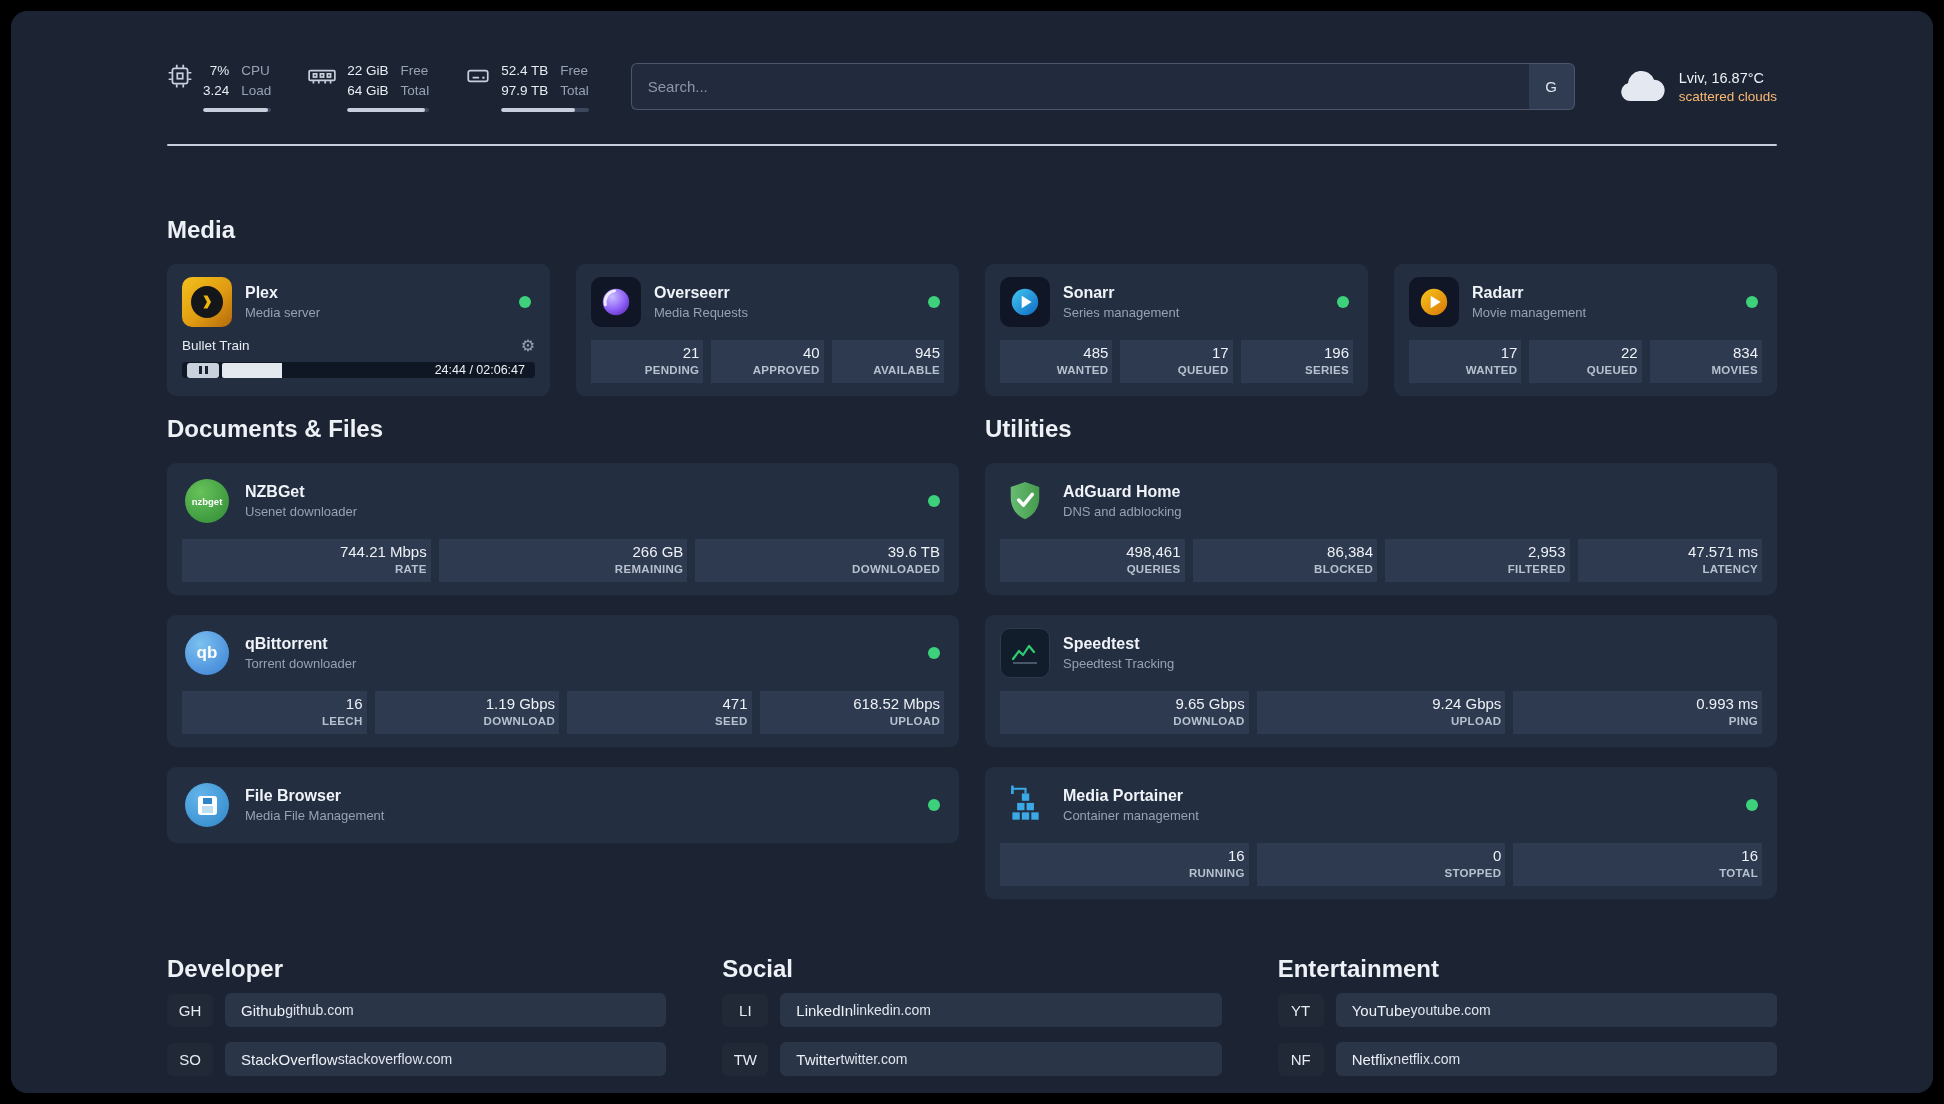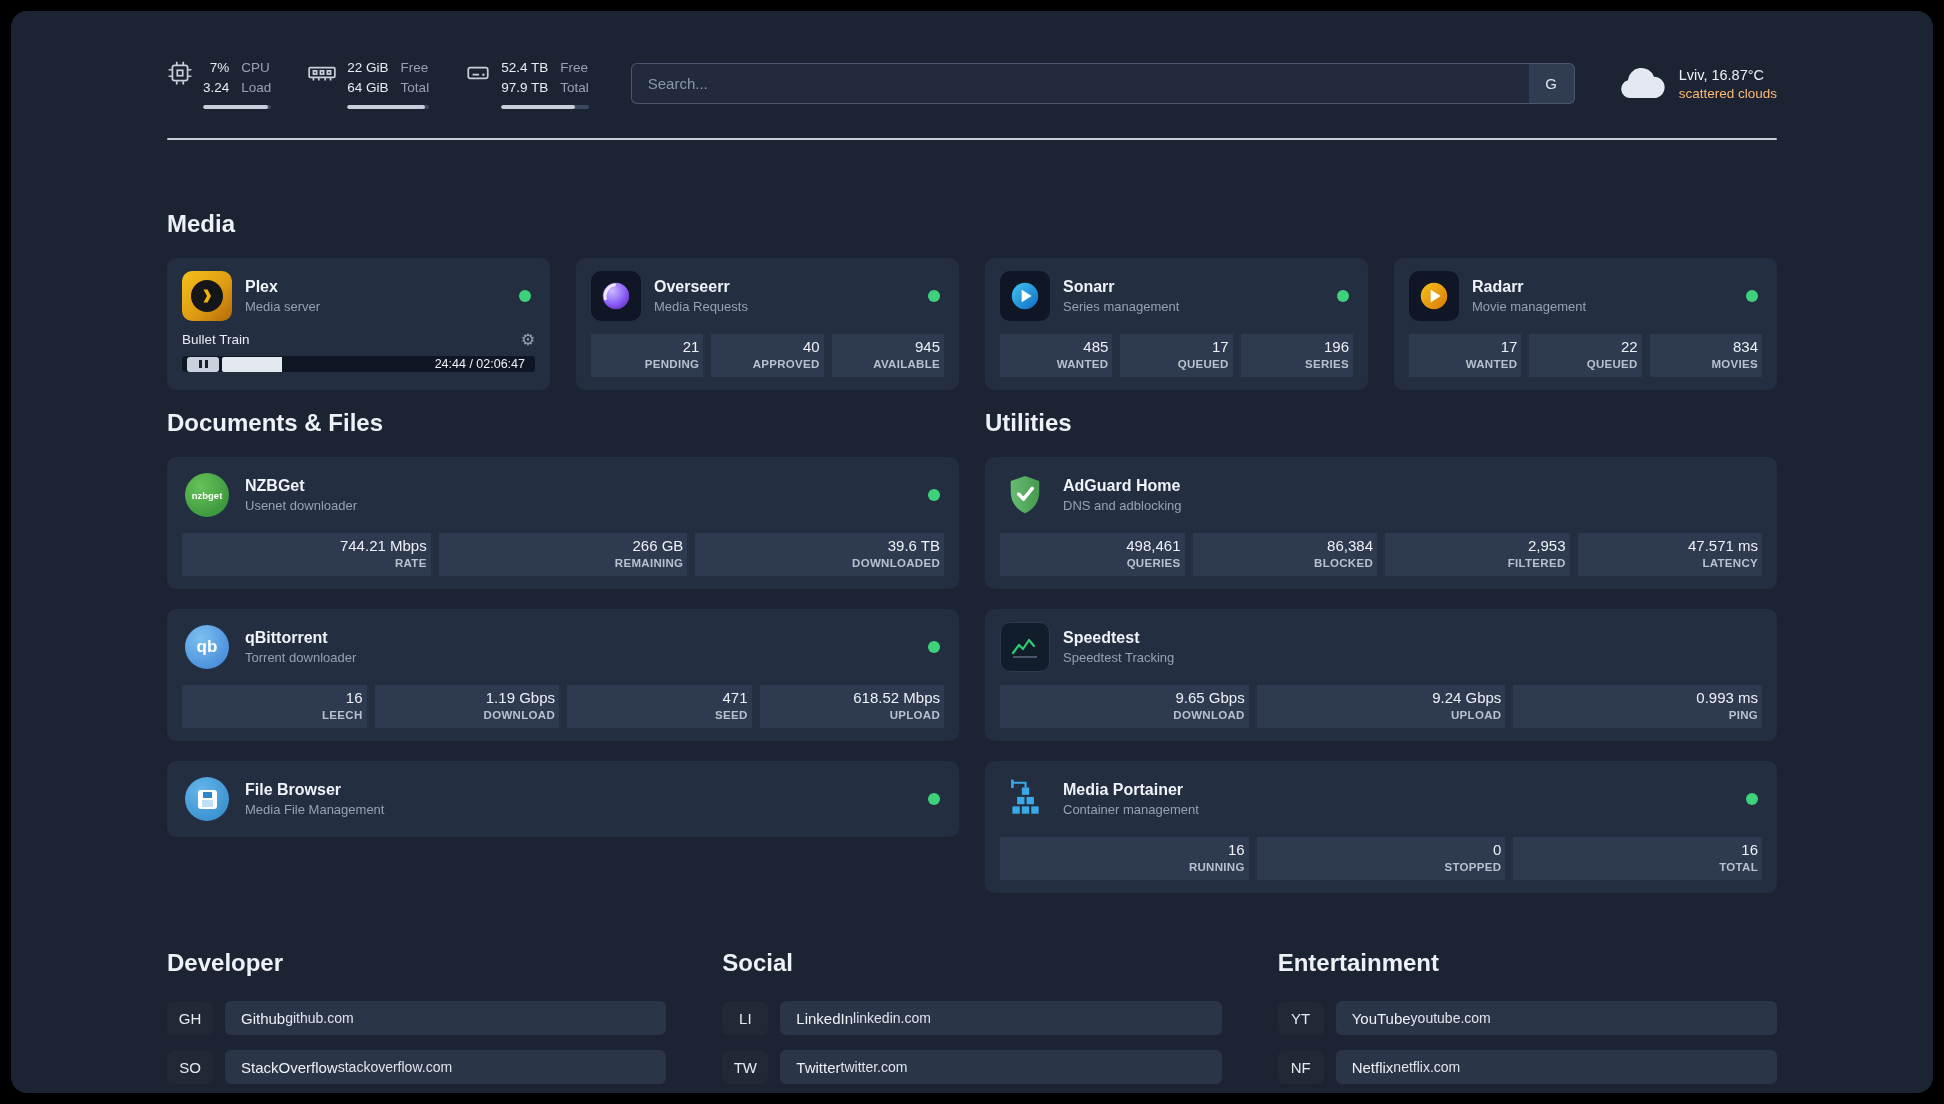--- a/index.html
+++ b/index.html
@@ -13,21 +13,21 @@
   .sys-widgets { display: flex; gap: 36px; align-items: flex-start; }
   .widget { display: flex; gap: 10px; align-items: flex-start; }
   .w-icon { flex: 0 0 auto; margin-top: 2px; }
   .w-body { display: flex; flex-direction: column; }
   .w-row { display: flex; gap: 12px; font-size: 13.5px; line-height: 1.45; }
   .w-vals { text-align: right; color: #e9edf3; }
   .w-labels { color: #97a2b5; }
   .w-bar { height: 4px; background: #3c485e; border-radius: 2px; margin-top: 7px; overflow: hidden; }
   .w-bar-fill { height: 100%; background: #c7cfdc; border-radius: 2px; }
 
-  .search { flex: 1; display: flex; height: 41px; margin: 14px 14px; }
+  .search { flex: 1; display: flex; height: 47px; margin: 14px 14px; }
   .search-input { flex: 1; background: #212b3d; border: 1px solid #4b566c; border-right: none;
     border-radius: 6px 0 0 6px; color: #e9edf3; padding: 0 16px; font-size: 15px; outline: none;
     font-family: "Liberation Sans", sans-serif; }
   .search-input::placeholder { color: #8c96a9; }
   .search-btn { width: 46px; background: #303c52; border: 1px solid #4b566c; border-left: none;
     border-radius: 0 6px 6px 0; color: #dfe5ee; font-size: 15px; cursor: pointer;
     font-family: "Liberation Sans", sans-serif; }
 
   .weather { display: flex; align-items: center; gap: 12px; }
   .weather-loc { font-size: 14.5px; color: #eef1f6; }
@@ -85,21 +85,21 @@
     border-radius: 4px; padding: 4px 5px; position: relative; height: 16px; }
   .pause { width: 32px; height: 15px; background: #c9d1dc; border-radius: 3px; display: flex;
     align-items: center; justify-content: center; gap: 3px; cursor: pointer; flex: 0 0 auto; }
   .pause i { display: block; width: 3px; height: 8px; background: #17202e; }
   .track { flex: 1; height: 15px; margin-left: 3px; position: relative; overflow: hidden; border-radius: 2px; }
   .fill { position: absolute; left: 0; top: 0; bottom: 0; width: 19.5%; background: #e4e8ef; }
   .time { position: absolute; right: 10px; top: 50%; transform: translateY(-50%); font-size: 12.5px; color: #eef1f5; }
 
   
   .bm-wrap { display: grid; grid-template-columns: repeat(3, 1fr); column-gap: 56px; margin-top: 56px; padding-bottom: 30px; }
-  .bm-wrap .sec-title { margin-bottom: 24px; }
+  .bm-wrap .sec-title { margin-bottom: 10px; }
   .bm { display: flex; align-items: center; gap: 12px; margin-bottom: 15px; cursor: pointer; text-decoration: none; color: inherit; }
   .bm-abbr { width: 46px; height: 33px; line-height: 33px; text-align: center; font-size: 15px;
     color: #e6ebf2; background: rgba(255,255,255,0.025); border-radius: 6px; flex: 0 0 auto; }
   .bm-pill { flex: 1; height: 34px; background: #2a3548; border-radius: 6px; display: flex;
     align-items: center; justify-content: flex-start; padding: 16px 16px; }
   .bm-name { font-size: 15px; color: #eef1f6; }
   .bm-url { font-size: 14px; color: #dfe4ec; }
 </style>
 </head>
 <body>

